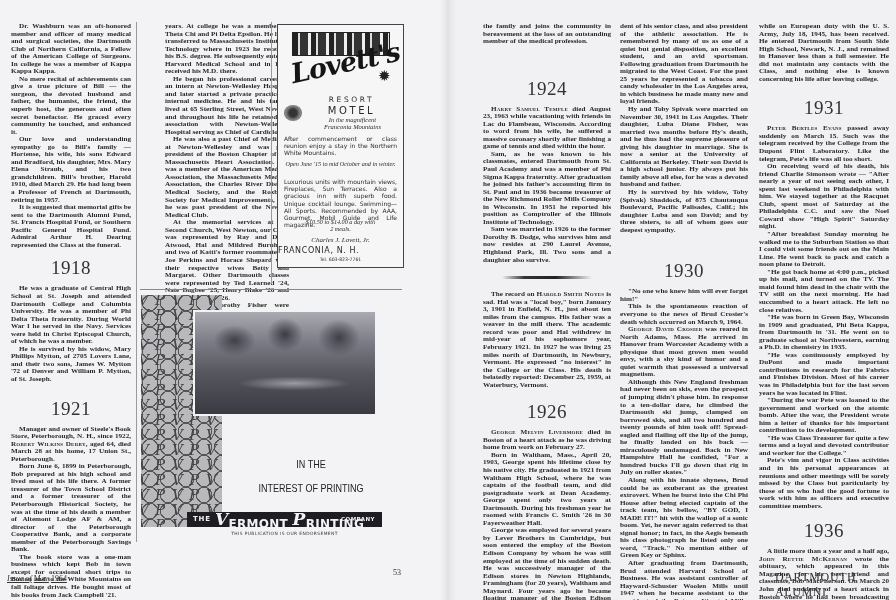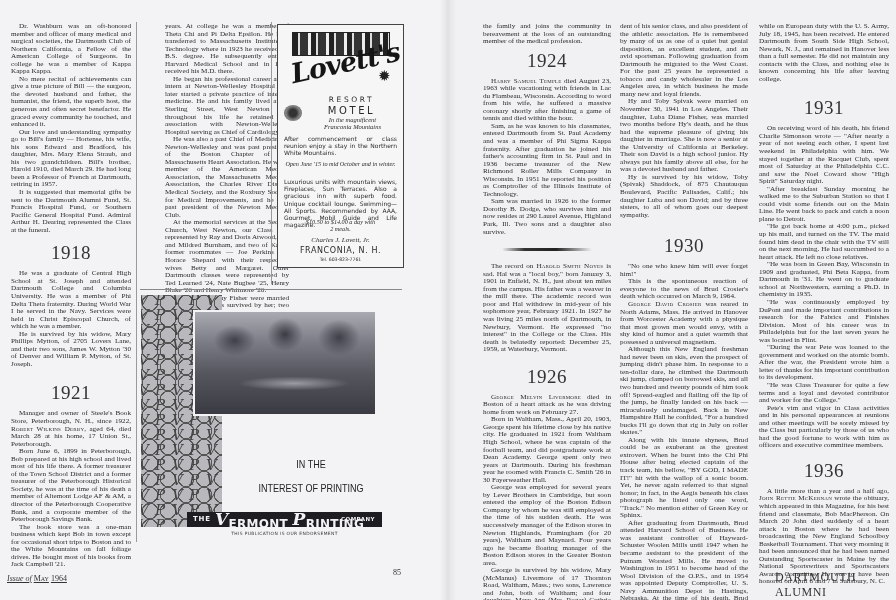--- a/index.html
+++ b/index.html
@@ -2,39 +2,39 @@
 <html><head>
 <meta charset="utf-8">
 <style>
   html,body{margin:0;padding:0;}
   body{width:896px;height:600px;overflow:hidden;background:#e9e9ec;font-family:"Liberation Serif","DejaVu Serif",serif;color:#2a2a2a;position:relative;}
   .page{position:absolute;top:0;height:600px;background:#f3f3f5;}
   .page.left{left:0;width:448px;}
   .page.right{left:448px;width:448px;background:#f1f1f3;}
   .gutter{position:absolute;left:440px;top:0;width:16px;height:600px;background:linear-gradient(90deg,#f3f3f5,#e4e4e8 45%,#dcdce0 50%,#e4e4e8 55%,#f1f1f3);}
   .col{position:absolute;font-size:7.15px;line-height:7.55px;text-align:justify;hyphens:auto;}
-  .col p{margin:0;text-indent:8px;}
+  .col p{margin:0;text-indent:8px;font-weight:bold;}
   .col p.noind{text-indent:0;}
   .sc{font-variant:small-caps;letter-spacing:.2px;}
   .yr{font-size:19px;line-height:22px;text-align:center;margin:8px 0 6px;color:#333;letter-spacing:.5px;}
   .rule{height:3px;margin:12px auto;width:70%;background:linear-gradient(90deg,rgba(60,60,60,0),#333 25%,#222 60%,rgba(60,60,60,0));border-radius:2px;}
   .vrule{position:absolute;width:1px;background:#9a9a9a;}
   
   .lovett{position:absolute;left:277px;top:24px;width:125px;height:242px;border:1.2px solid #444;background:#f6f6f7;font-family:"DejaVu Sans","Liberation Sans",sans-serif;}
   .lov-img{position:absolute;left:14px;top:7px;width:96px;height:22px;background:repeating-linear-gradient(90deg,#222 0 5px,#ddd 5px 7px,#333 7px 15px,#eee 15px 18px);border:1px solid #222;}
   .lov-script{position:absolute;left:12px;top:22px;font-family:"DejaVu Serif",serif;font-style:italic;font-weight:bold;font-size:27px;color:#151515;transform:rotate(-12deg);letter-spacing:-1px;}
   .lov-sun{position:absolute;left:100px;top:42px;font-size:15px;color:#222;}
   .lov-flower{position:absolute;left:6px;top:80px;width:18px;height:16px;border-radius:50%;background:radial-gradient(circle,#333 30%,#888 60%,#444);}
   .lov-resort{position:absolute;left:0;right:0;top:70px;text-align:center;font-size:7.5px;letter-spacing:2.6px;padding-left:22px;}
   .lov-motel{position:absolute;left:0;right:0;top:80px;text-align:center;font-size:10px;letter-spacing:2.6px;padding-left:22px;}
   .lov-magn{position:absolute;left:0;right:0;top:91px;text-align:center;font-family:"Liberation Serif",serif;font-style:italic;font-size:6.5px;line-height:7px;padding-left:24px;}
   .lov-body{position:absolute;left:6px;right:6px;font-size:6px;line-height:7.2px;text-align:justify;}
   .lov-it{position:absolute;left:6px;right:6px;text-align:center;font-family:"Liberation Serif",serif;font-style:italic;font-size:6.2px;line-height:7px;}
   .lov-name{position:absolute;left:0;right:0;top:211px;text-align:center;font-family:"Liberation Serif",serif;font-style:italic;font-size:7px;}
-  .lov-city{position:absolute;left:0;right:0;top:221px;text-align:center;font-size:8px;letter-spacing:.6px;}
+  .lov-city{position:absolute;left:0;right:0;top:221px;font-size:8px;letter-spacing:.6px;}
   .lov-tel{position:absolute;left:0;right:0;top:232px;text-align:center;font-size:4.6px;}
   
   .vpc-pattern{position:absolute;left:141px;top:295px;width:81px;height:232px;background-color:#b9b9bd;background-image:radial-gradient(circle at 50% 50%,transparent 7px,#555 7px,#555 8px,transparent 8.5px);background-size:18px 16px;overflow:hidden;}
   .vpc-pattern span{position:absolute;font-family:"DejaVu Serif",serif;font-style:italic;font-size:15px;color:#444;}
   .vpc-photo{position:absolute;left:193px;top:310px;width:180px;height:102px;border:2px solid #f3f3f5;background:
     radial-gradient(ellipse 30px 22px at 22% 28%,#3f4048,transparent 70%),
     radial-gradient(ellipse 26px 24px at 50% 22%,#3a3b43,transparent 70%),
     radial-gradient(ellipse 30px 26px at 80% 25%,#3e3f47,transparent 70%),
     radial-gradient(ellipse 80px 10px at 55% 70%,#9a9ba3,transparent 70%),
     linear-gradient(180deg,#aaaab2 0%,#7a7b84 30%,#55565e 60%,#3a3b42 100%);}
@@ -59,21 +59,21 @@
 <div class="page right"></div>
 <div class="gutter"></div>
 
 <div class="col" style="left:11px;top:23px;width:120px;">
   <p>Dr. Washburn was an oft-honored member and officer of many medical and surgical societies, the Dartmouth Club of Northern California, a Fellow of the American College of Surgeons. In college he was a member of Kappa Kappa Kappa.</p>
   <p>No mere recital of achievements can give a true picture of Bill — the surgeon, the devoted husband and father, the humanist, the friend, the superb host, the generous and often secret benefactor. He graced every community he touched, and enhanced it.</p>
   <p>Our love and understanding sympathy go to Bill's family — Hortense, his wife, his sons Edward and Bradford, his daughter, Mrs. Mary Elena Straub, and his two grandchildren. Bill's brother, Harold 1910, died March 29. He had long been a Professor of French at Dartmouth, retiring in 1957.</p>
   <p>It is suggested that memorial gifts be sent to the Dartmouth Alumni Fund, St. Francis Hospital Fund, or Southern Pacific General Hospital Fund. Admiral Arthur H. Dearing represented the Class at the funeral.</p>
   <div class="yr">1918</div>
   <p>He was a graduate of Central High School at St. Joseph and attended Dartmouth College and Columbia University. He was a member of Phi Delta Theta fraternity. During World War I he served in the Navy. Services were held in Christ Episcopal Church, of which he was a member.</p>
-  <p>He is survived by his widow, Mary Phillips Mytton, of 2705 Lovers Lane, and their two sons, James W. Mytton '30 of Denver and William P. Mytton, of St. Joseph.</p>
+  <p>He is survived by his widow, Mary Phillips Mytton, of 2705 Lovers Lane, and their two sons, James W. Mytton '72 of Denver and William P. Mytton, of St. Joseph.</p>
   <div class="yr" style="margin-top:14px;">1921</div>
   <p><span>Manager and owner of Steele's Book Store, Peterborough, N. H., since 1922, </span><span class="sc">Robert Wilkins Derby</span><span>, aged 64, died March 28 at his home, 17 Union St., Peterborough.</span></p>
   <p>Born June 6, 1899 in Peterborough, Bob prepared at his high school and lived most of his life there. A former treasurer of the Town School District and a former treasurer of the Peterborough Historical Society, he was at the time of his death a member of Altemont Lodge AF &amp; AM, a director of the Peterborough Cooperative Bank, and a corporate member of the Peterborough Savings Bank.</p>
   <p>The book store was a one-man business which kept Bob in town except for occasional short trips to Boston and to the White Mountains on fall foliage drives. He bought most of his books from Jack Campbell '21.</p>
 
 </div>
 <div class="vrule" style="left:136px;top:22px;height:520px;"></div>
 
 <div class="col" style="left:142px;top:23px;width:124px;margin-left:23px;">
   <p class="noind">years. At college he was a member of Theta Chi and Pi Delta Epsilon. He later transferred to Massachusetts Institute of Technology where in 1923 he received his B.S. degree. He subsequently entered Harvard Medical School and in 1930 received his M.D. there.</p>
@@ -193,56 +193,57 @@
   <div class="vpc-line1">IN THE</div>
   <div class="vpc-line2">INTEREST OF PRINTING</div>
   <div class="vpc-bar">
     <span class="vpc-the">THE</span>
     <span class="vpc-name"><b>V</b><span>ERMONT </span><b>P</b><span>RINTING</span></span>
     <span class="vpc-co">COMPANY</span>
   </div>
   <div class="vpc-tag">THIS PUBLICATION IS OUR ENDORSEMENT</div>
 </div>
 
-<div class="folio" style="left:393px;top:568px;">85</div>
+<div class="folio" style="left:393px;top:568px;">53</div>
 <div class="foot foot-left"><span style="font-style:italic;font-variant:normal;">Issue of</span> <span>May</span> <span style="font-variant:normal;">1964</span></div>
 
 <div class="col" style="left:483px;top:23px;width:128px;">
   <p class="noind">the family and joins the community in bereavement at the loss of an outstanding member of the medical profession.</p>
-  <div class="yr" style="margin-top:4px;">1924</div>
+  <div class="yr" style="margin-top:32px;">1924</div>
   <p><span class="sc">Harry Samuel Temple</span><span> died August 23, 1963 while vacationing with friends in Lac du Flambeau, Wisconsin. According to word from his wife, he suffered a massive coronary shortly after finishing a game of tennis and died within the hour.</span></p>
   <p>Sam, as he was known to his classmates, entered Dartmouth from St. Paul Academy and was a member of Phi Sigma Kappa fraternity. After graduation he joined his father's accounting firm in St. Paul and in 1936 became treasurer of the New Richmond Roller Mills Company in Wisconsin. In 1951 he reported his position as Comptroller of the Illinois Institute of Technology.</p>
   <p>Sam was married in 1926 to the former Dorothy B. Dodge, who survives him and now resides at 290 Laurel Avenue, Highland Park, Ill. Two sons and a daughter also survive.</p>
   <div class="rule"></div>
   <p><span>The record on </span><span class="sc">Harold Smith Noyes</span><span> is sad. Hal was a "local boy," born January 3, 1901 in Enfield, N. H., just about ten miles from the campus. His father was a weaver in the mill there. The academic record was poor and Hal withdrew in mid-year of his sophomore year, February 1921. In 1927 he was living 25 miles north of Dartmouth, in Newbury, Vermont. He expressed "no interest" in the College or the Class. His death is belatedly reported: December 25, 1959, at Waterbury, Vermont.</span></p>
   <div class="yr" style="margin-top:12px;">1926</div>
   <p><span class="sc">George Melvin Livermore</span><span> died in Boston of a heart attack as he was driving home from work on February 27.</span></p>
   <p>Born in Waltham, Mass., April 20, 1903, George spent his lifetime close by his native city. He graduated in 1921 from Waltham High School, where he was captain of the football team, and did postgraduate work at Dean Academy. George spent only two years at Dartmouth. During his freshman year he roomed with Francis C. Smith '26 in 30 Fayerweather Hall.</p>
   <p>George was employed for several years by Lever Brothers in Cambridge, but soon entered the employ of the Boston Edison Company by whom he was still employed at the time of his sudden death. He was successively manager of the Edison stores in Newton Highlands, Framingham (for 20 years), Waltham and Maynard. Four years ago he became floating manager of the Boston Edison stores in the Greater Boston area.</p>
   <p>George is survived by his widow, Mary (McManus) Livermore of 17 Thornton Road, Waltham, Mass.; two sons, Lawrence and John, both of Waltham; and four daughters, Mary Ann (Mrs. Roger) Guthrie of Ardmore, Pa., Ruth Ann, Susan Jane, and Kathleen Ellen, all of Waltham; and by two sisters. The Class of 1926 extends to all of them our sincere sympathy in their loss.</p>
 
 </div>
 
 <div class="col" style="left:620px;top:23px;width:128px;">
   <p class="noind">dent of his senior class, and also president of the athletic association. He is remembered by many of us as one of a quiet but genial disposition, an excellent student, and an avid sportsman. Following graduation from Dartmouth he migrated to the West Coast. For the past 25 years he represented a tobacco and candy wholesaler in the Los Angeles area, in which business he made many new and loyal friends.</p>
   <p>Hy and Toby Spivak were married on November 30, 1941 in Los Angeles. Their daughter, Luba Diane Fisher, was married two months before Hy's death, and he thus had the supreme pleasure of giving his daughter in marriage. She is now a senior at the University of California at Berkeley. Their son David is a high school junior. Hy always put his family above all else, for he was a devoted husband and father.</p>
   <p>Hy is survived by his widow, Toby (Spivak) Shaddock, of 875 Chautauqua Boulevard, Pacific Palisades, Calif.; his daughter Luba and son David; and by three sisters, to all of whom goes our deepest sympathy.</p>
-  <div class="yr" style="margin-top:16px;">1930</div>
+  <div class="yr" style="margin-top:26px;">1930</div>
   <p>"No one who knew him will ever forget him!"</p>
   <p>This is the spontaneous reaction of everyone to the news of Brud Crosier's death which occurred on March 9, 1964.</p>
   <p><span class="sc">George David Crosier</span><span> was reared in North Adams, Mass. He arrived in Hanover from Worcester Academy with a physique that most grown men would envy, with a shy kind of humor and a quiet warmth that possessed a universal magnetism.</span></p>
   <p>Although this New England freshman had never been on skis, even the prospect of jumping didn't phase him. In response to a ten-dollar dare, he climbed the Dartmouth ski jump, clamped on borrowed skis, and all two hundred and twenty pounds of him took off! Spread-eagled and flailing off the lip of the jump, he finally landed on his back — miraculously undamaged. Back in New Hampshire Hall he confided, "For a hundred bucks I'll go down that rig in July on roller skates."</p>
   <p>Along with his innate shyness, Brud could be as exuberant as the greatest extrovert. When he burst into the Chi Phi House after being elected captain of the track team, his bellow, "BY GOD, I MADE IT!" hit with the wallop of a sonic boom. Yet, he never again referred to that signal honor; in fact, in the Aegis beneath his class photograph he listed only one word, "Track." No mention either of Green Key or Sphinx.</p>
   <p>After graduating from Dartmouth, Brud attended Harvard School of Business. He was assistant controller of Hayward-Schuster Woolen Mills until 1947 when he became assistant to the president of the Putnam Worsted Mills. He moved to Washington in 1951 to become head of the Wool Division of the O.P.S., and in 1954 was appointed Deputy Comptroller, U. S. Navy Ammunition Depot in Hastings, Nebraska. At the time of his death, Brud was Assistant to Regional Administrator, Housing and Home Finance Agency in Philadelphia.</p>
 
 </div>
 
 <div class="col" style="left:759px;top:23px;width:130px;">
   <p class="noind">while on European duty with the U. S. Army, July 18, 1945, has been received. He entered Dartmouth from South Side High School, Newark, N. J., and remained in Hanover less than a full semester. He did not maintain any contacts with the Class, and nothing else is known concerning his life after leaving college.</p>
   <div class="yr" style="margin-top:14px;">1931</div>
+  <p><span class="sc">Peter Bertles Evans</span><span> passed away suddenly on March 15. Such was the telegram received by the College from the Dupont Flint Laboratory. Like the telegram, Pete's life was all too short.</span></p>
   <p>On receiving word of his death, his friend Charlie Simonson wrote — "After nearly a year of not seeing each other, I spent last weekend in Philadelphia with him. We stayed together at the Racquet Club, spent most of Saturday at the Philadelphia C.C. and saw the Noel Coward show "High Spirit" Saturday night.</p>
   <p>"After breakfast Sunday morning he walked me to the Suburban Station so that I could visit some friends out on the Main Line. He went back to pack and catch a noon plane to Detroit.</p>
   <p>"He got back home at 4:00 p.m., picked up his mail, and turned on the TV. The maid found him dead in the chair with the TV still on the next morning. He had succumbed to a heart attack. He left no close relatives.</p>
   <p>"He was born in Green Bay, Wisconsin in 1909 and graduated, Phi Beta Kappa, from Dartmouth in '31. He went on to graduate school at Northwestern, earning a Ph.D. in chemistry in 1935.</p>
   <p>"He was continuously employed by DuPont and made important contributions in research for the Fabrics and Finishes Division. Most of his career was in Philadelphia but for the last seven years he was located in Flint.</p>
   <p>"During the war Pete was loaned to the government and worked on the atomic bomb. After the war, the President wrote him a letter of thanks for his important contribution to its development.</p>
   <p>"He was Class Treasurer for quite a few terms and a loyal and devoted contributor and worker for the College."</p>
   <p>Pete's vim and vigor in Class activities and in his personal appearances at reunions and other meetings will be sorely missed by the Class but particularly by those of us who had the good fortune to work with him as officers and executive committee members.</p>
   <div class="yr" style="margin-top:10px;">1936</div>
   <p><span>A little more than a year and a half ago, </span><span class="sc">John Rettie McKernan</span><span> wrote the obituary, which appeared in this Magazine, for his best friend and classmate, Bob MacPherson. On March 20 John died suddenly of a heart attack in Boston where he had been broadcasting the New England Schoolboy Basketball Tournament. That very morning it had been announced that he had been named Outstanding Sportscaster in Maine by the National Sportswriters and Sportscasters Awards Committee. He was to have been honored on April 6 and 7 in Salisbury, N. C.</span></p>

